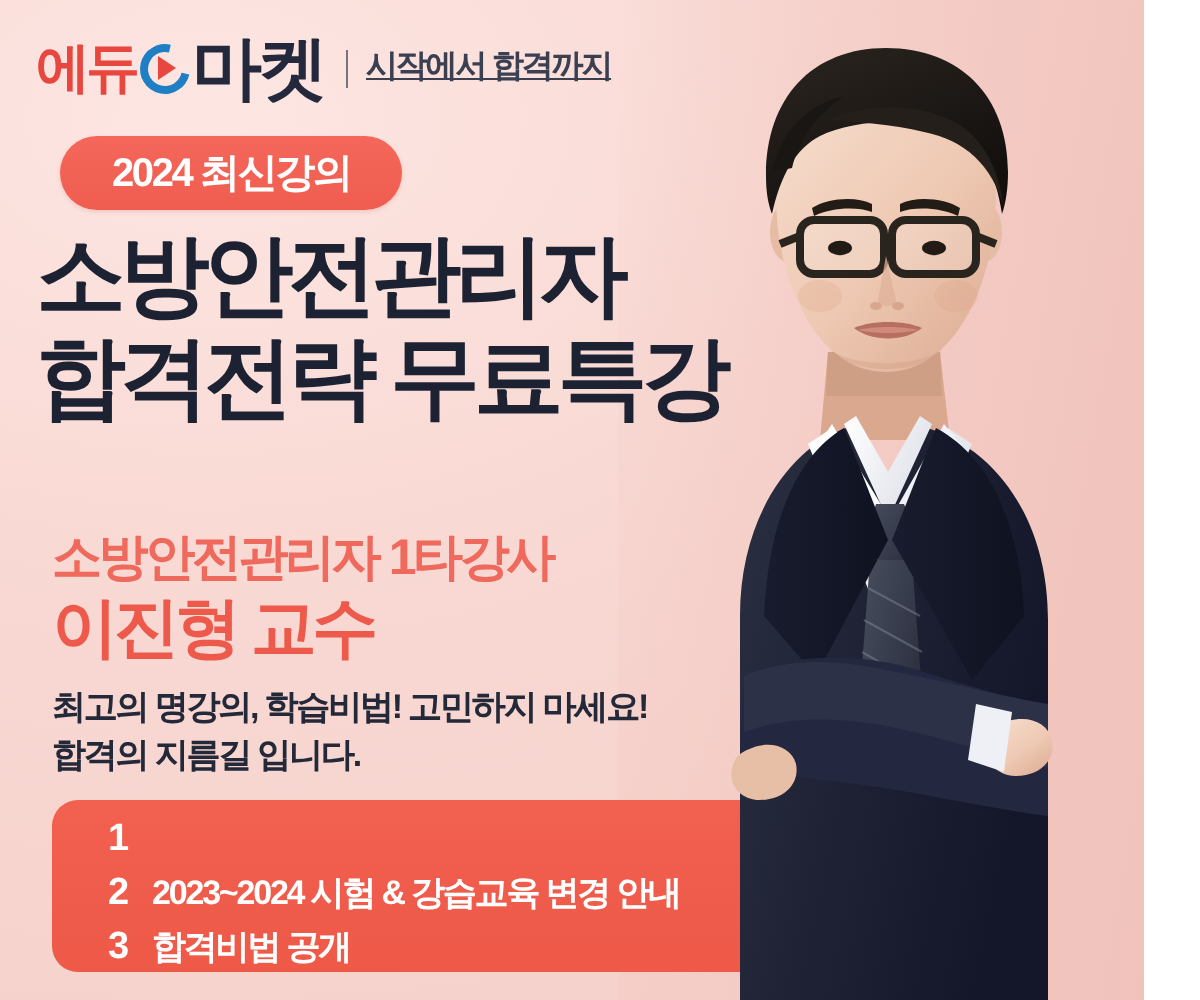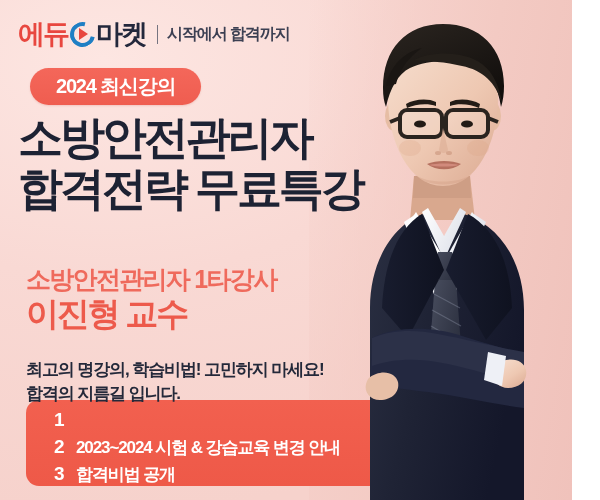--- a/index.html
+++ b/index.html
@@ -69,40 +69,41 @@
   .logo-play .tri {
     position: absolute;
     left: 8.5px;
     top: 6.5px;
     width: 0; height: 0;
     border-left: 9px solid #e8473f;
     border-top: 6px solid transparent;
     border-bottom: 6px solid transparent;
   }
   .logo-market {
-    font-size: 27px;
+    font-size: 35px;
     font-weight: 700;
     letter-spacing: -2px;
     color: #23283c;
     line-height: 1;
   }
   .logo-divider {
     width: 1px;
     height: 19px;
     background: #5d6070;
     margin: 0 9px 0 11px;
     flex: none;
     opacity: .85;
   }
   .logo-tagline {
     font-size: 16px;
     font-weight: 700;
     letter-spacing: -1.1px;
     color: #3b3f52;
     line-height: 1;
+    text-decoration: underline;
   }
 
   
   .badge {
     position: absolute;
     left: 30px;
     top: 68px;
     height: 37px;
     padding: 0 26px;
     display: inline-flex;
@@ -156,21 +157,21 @@
     letter-spacing: -2.2px;
     color: #ed5a4b;
     line-height: 1.24;
     white-space: nowrap;
   }
 
   
   .description {
     position: absolute;
     left: 26px;
-    top: 358px;
+    top: 342px;
     z-index: 5;
   }
   .description .d-line {
     font-size: 17px;
     font-weight: 700;
     letter-spacing: -1.1px;
     color: #24293a;
     line-height: 1.44;
     white-space: nowrap;
   }

